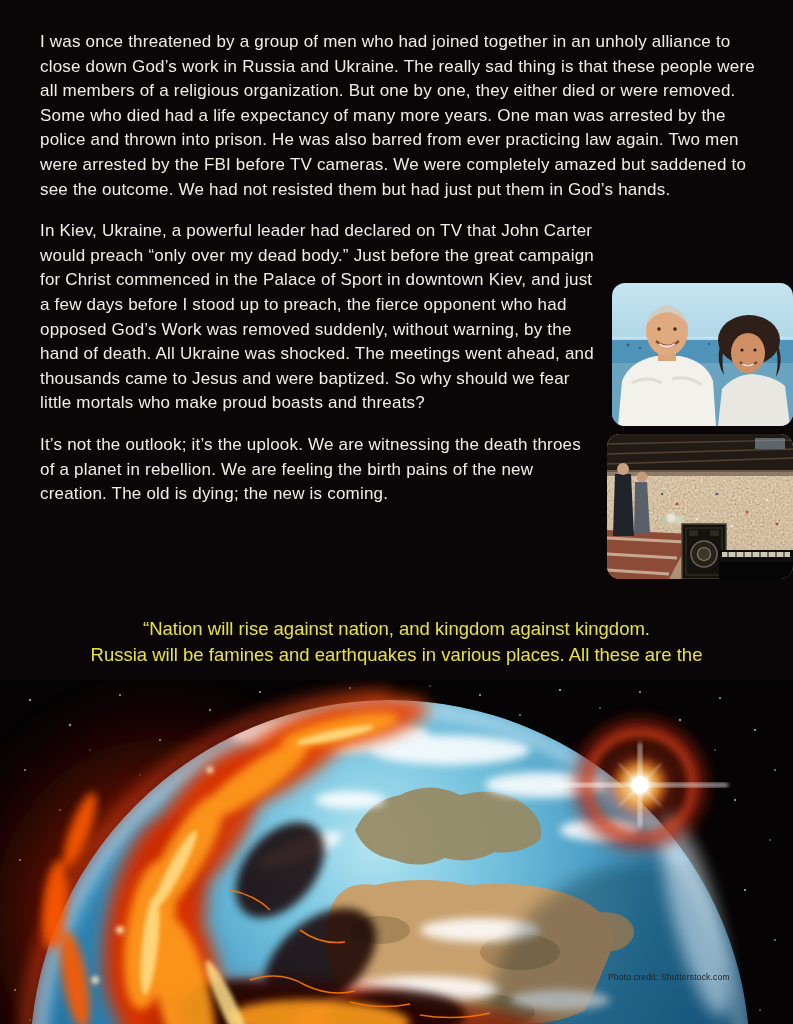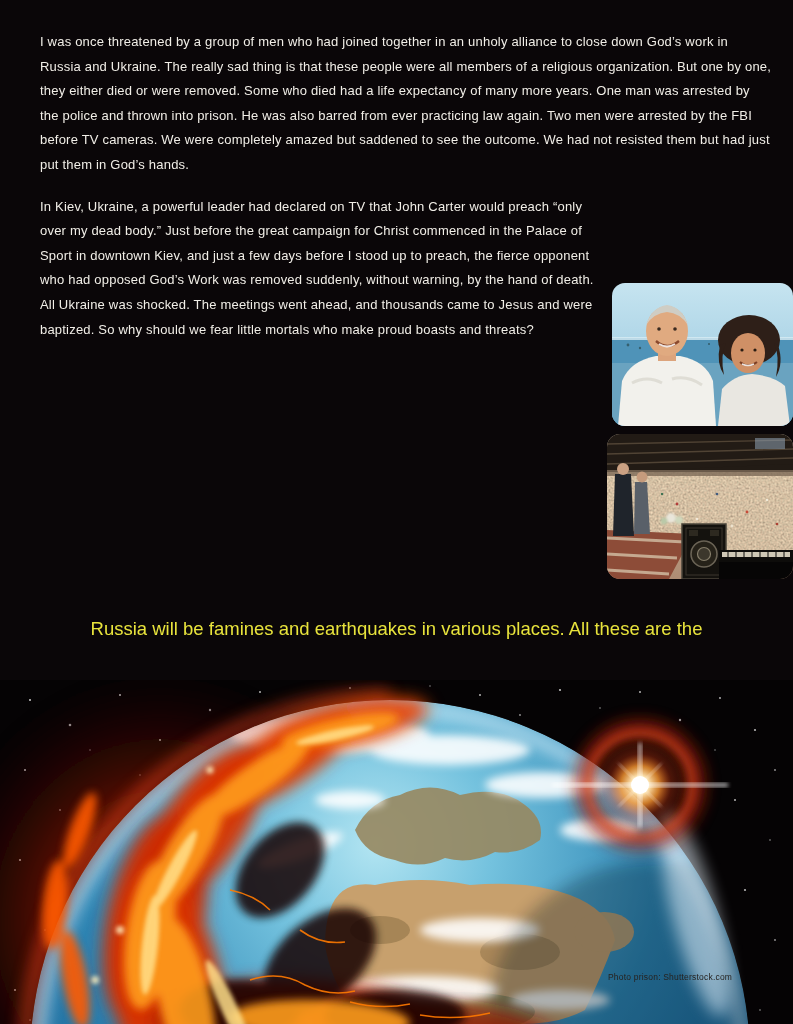--- a/index.html
+++ b/index.html
@@ -1,19 +1,19 @@
 <!DOCTYPE html>
 <html><head>
 <meta charset="utf-8">
 <style>
   html,body{margin:0;padding:0;background:#000;}
   .page{position:relative;width:793px;height:1024px;background:#0a0608;overflow:hidden;
         font-family:"Liberation Sans",sans-serif;}
   .body-text{position:absolute;left:40px;top:30px;width:732px;color:#f1eee7;
-             font-size:13px;line-height:24.6px;letter-spacing:.2px;z-index:2;}
+             font-size:17px;line-height:24.6px;letter-spacing:.2px;z-index:2;}
   .para{margin:0 0 17px 0;}
   .para.narrow{width:556px;}
   .quote{position:absolute;left:0;top:616px;width:793px;text-align:center;
          font-size:18.5px;line-height:26px;z-index:3;}
   .photo{position:absolute;border-radius:13px;overflow:hidden;z-index:2;background:#111;}
   .photo svg{display:block;}
   .photo-couple{left:612px;top:283px;width:181px;height:143px;}
   .photo-crowd{left:607px;top:434px;width:186px;height:145px;}
   .earth-scene{position:absolute;left:0;top:680px;width:793px;height:344px;z-index:1;}
   .earth-scene svg{display:block;}
@@ -21,23 +21,25 @@
           z-index:4;letter-spacing:.2px;}
 </style>
 </head>
 <body>
 
 <div class="page">
 
   <div class="body-text">
     <p class="para">I was once threatened by a group of men who had joined together in an unholy alliance to close down God’s work in Russia and Ukraine. The really sad thing is that these people were all members of a religious organization. But one by one, they either died or were removed. Some who died had a life expectancy of many more years. One man was arrested by the police and thrown into prison.  He was also barred from ever practicing law again. Two men were arrested by the FBI before TV cameras. We were completely amazed but saddened to see the outcome. We had not resisted them but had just put them in God’s hands.</p>
     <p class="para narrow">In Kiev, Ukraine, a powerful leader had declared on TV that John Carter would preach “only over my dead body.” Just before the great campaign for Christ commenced in the Palace of Sport in downtown Kiev, and just a few days before I stood up to preach, the fierce opponent who had opposed God’s Work was removed suddenly, without warning, by the hand of death. All Ukraine was shocked. The meetings went ahead, and thousands came to Jesus and were baptized. So why should we fear little mortals who make proud boasts and threats?</p>
+    <p class="para narrow">It’s not the outlook; it’s the uplook. We are witnessing the death throes of a planet in rebellion. We are feeling the birth pains of the new creation. The old is dying; the new is coming.</p>
   </div>
 
   <div class="quote" style="color:#e8e33c;">
+    <div>“Nation will rise against nation, and kingdom against kingdom.</div>
     <div>Russia will be famines and earthquakes in various places. All these are the</div>
   </div>
 
   <div class="photo photo-couple">
     <svg width="181" height="143" viewBox="0 0 181 143" xmlns="http://www.w3.org/2000/svg">
       <defs>
         <linearGradient id="sky1" x1="0" y1="0" x2="0" y2="1">
           <stop offset="0" stop-color="#c6e4f0"></stop>
             <stop offset="1" stop-color="#8fc2db"></stop>
         </linearGradient>
@@ -335,15 +337,15 @@
         <circle cx="640" cy="105" r="48" fill="url(#flareGrad)"></circle>
         <rect x="552" y="103.5" width="176" height="3" fill="#ffffff" opacity="0.9" filter="url(#b2)"></rect>
         <rect x="638.5" y="63" width="3" height="84" fill="#ffffff" opacity="0.8" filter="url(#b2)"></rect>
         <rect x="610" y="104" width="60" height="2" transform="rotate(45 640 105)" fill="#ffffff" opacity="0.5" filter="url(#b2)"></rect>
         <rect x="610" y="104" width="60" height="2" transform="rotate(-45 640 105)" fill="#ffffff" opacity="0.5" filter="url(#b2)"></rect>
         <circle cx="640" cy="105" r="9" fill="#ffffff"></circle>
       </g>
     </svg>
   </div>
 
-  <div class="credit">Photo prison: Shutterstock.com</div>
+  <div class="credit">Photo credit: Shutterstock.com</div>
 
 </div>
 
 </body></html>

